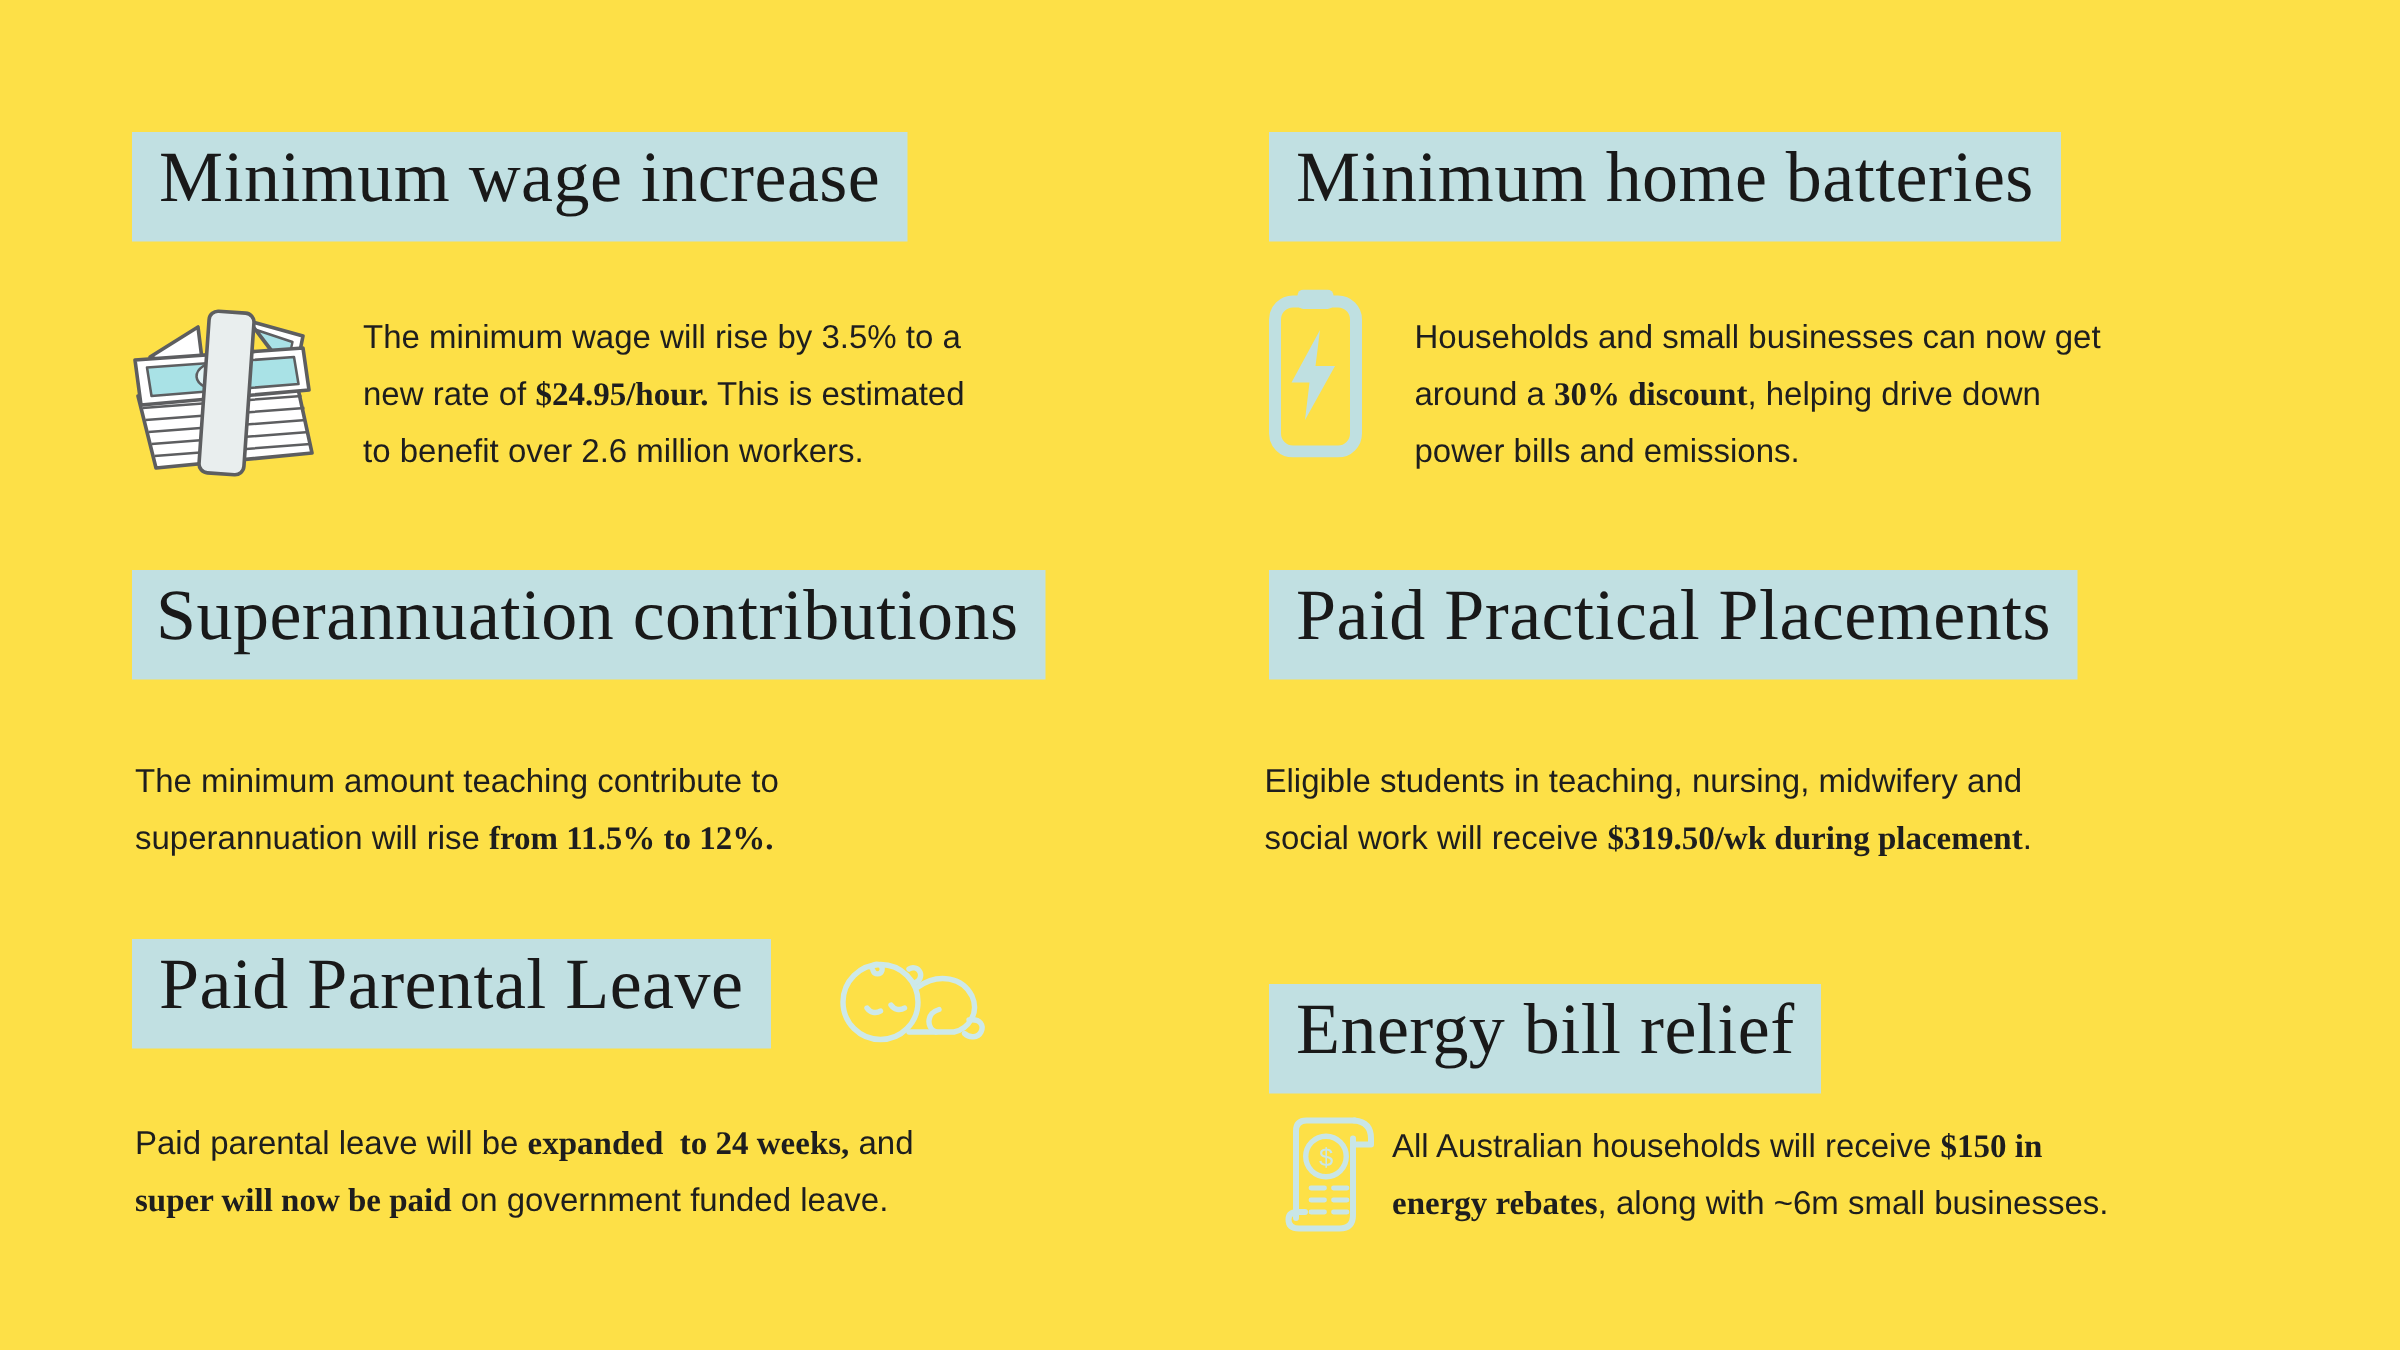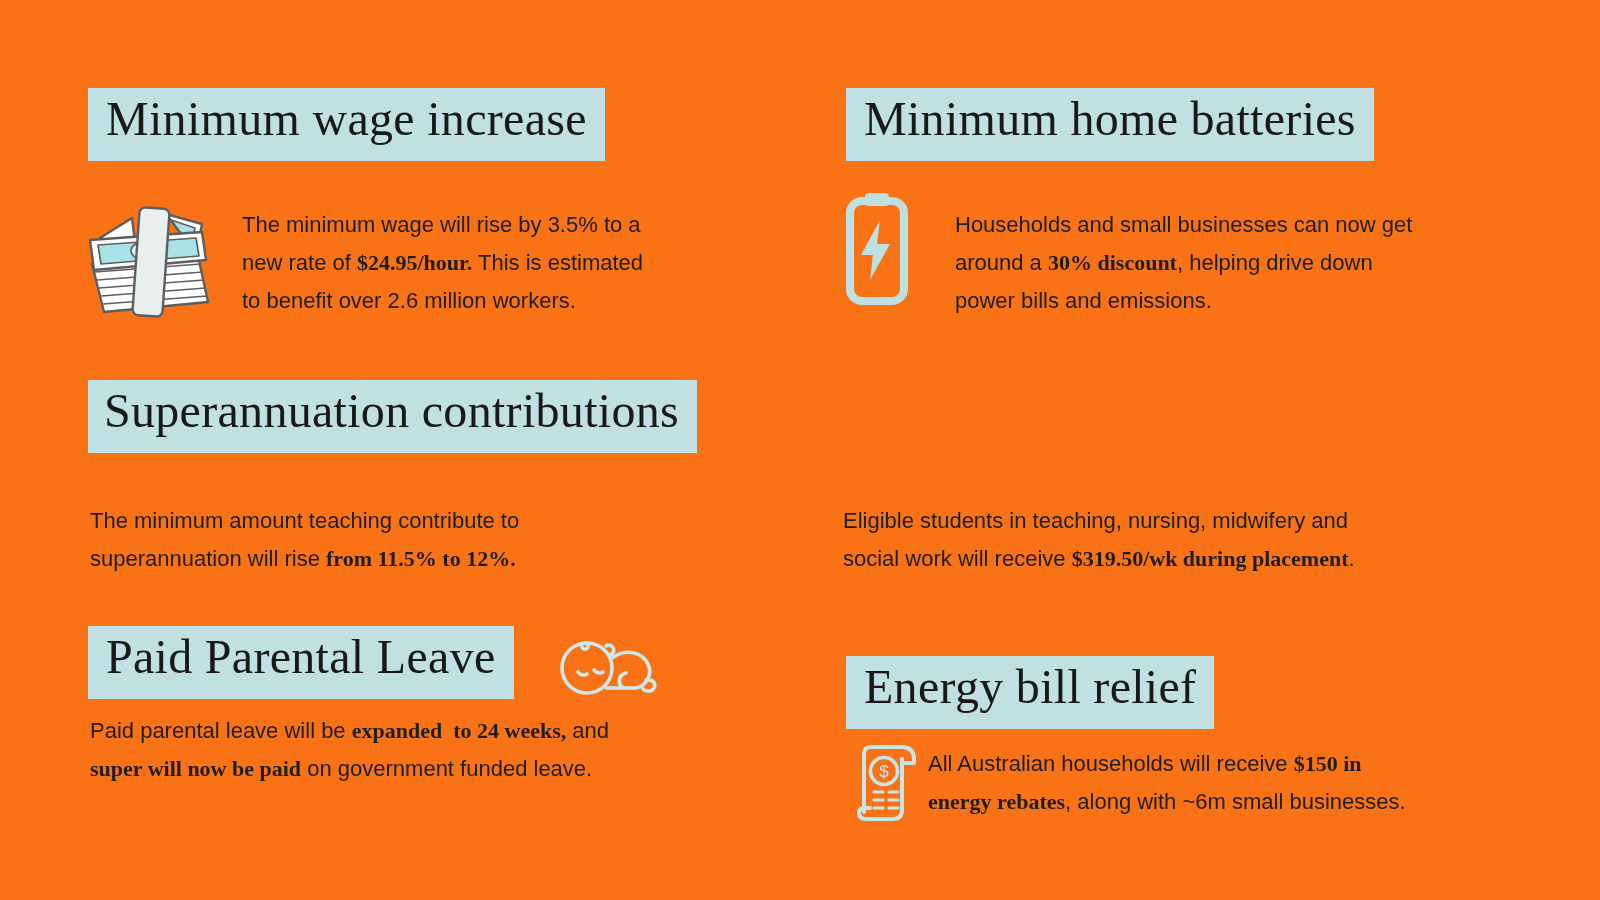--- a/index.html
+++ b/index.html
@@ -1,19 +1,19 @@
 <!DOCTYPE html>
 <html><head>
 <meta charset="utf-8">
 <style>
   html,body{margin:0;padding:0;}
   .canvas{
     position:relative;
     width:1600px;height:900px;
-    background:#f97316;
+    background:#fde047;
     overflow:hidden;
     font-family:"Liberation Sans", sans-serif;
   }
   .heading-box{
     position:absolute;
     display:inline-block;
     background:#c1e0e2;
     padding:0 18px;
     line-height:62px;
     white-space:nowrap;
@@ -72,31 +72,34 @@
   <div class="icon" style="left:846px;top:193px;">
     <svg width="62" height="112" viewBox="0 0 62 112">
       <g fill="#bfe0e1">
         <rect x="19" y="0" width="24" height="13" rx="4"></rect>
         <rect x="4" y="8" width="54" height="100" rx="12" fill="none" stroke="#bfe0e1" stroke-width="8"></rect>
         <polygon points="34,27 15,62 27,62 24,87 44,51 31,51"></polygon>
       </g>
     </svg>
   </div>
 
-  <div class="body-text" style="left:943px;top:206px;width:560px;margin-left:12px;"><span>Households and small businesses can now get
+  <div class="body-text" style="left:943px;top:206px;width:560px;"><span>Households and small businesses can now get
 around a </span><span class="b">30% discount</span><span>, helping drive down
 power bills and emissions.</span></div>
 
   <div class="heading-box" style="left:88px;top:380px;padding-left:16px;">
     <span class="heading-text">Superannuation contributions</span>
   </div>
 
   <div class="body-text" style="left:90px;top:502px;width:640px;"><span>The minimum amount teaching contribute to
 superannuation will rise </span><span class="b">from 11.5% to 12%.</span></div>
 
+  <div class="heading-box" style="left:846px;top:380px;">
+    <span class="heading-text">Paid Practical Placements</span>
+  </div>
 
   <div class="body-text" style="left:843px;top:502px;width:680px;"><span>Eligible students in teaching, nursing, midwifery and
 social work will receive </span><span class="b">$319.50/wk during placement</span><span>.</span></div>
 
   <div class="heading-box" style="left:88px;top:626px;">
     <span class="heading-text">Paid Parental Leave</span>
   </div>
 
   <div class="icon" style="left:556px;top:622px;">
     <svg width="102" height="78" viewBox="0 0 102 78" fill="none" stroke="#cde9ea" stroke-width="3.6" stroke-linecap="round" stroke-linejoin="round">
@@ -104,21 +107,21 @@
       <path d="M25,23 c3,-4 8,-2 7,2 c-1,3 -5,3 -6,0"></path>
       <path d="M22,50 c2,3 6,4 9,2"></path>
       <path d="M38,48 c2,3 6,4 9,2"></path>
       <path d="M50,24 a5,5 0 1 1 4,9"></path>
       <path d="M56,36 c14,-10 30,-6 36,6 c5,11 -2,22 -12,24 l-30,0"></path>
       <path d="M68,66 c-7,-3 -6,-13 2,-15"></path>
       <path d="M90,58 c8,-1 10,4 8,8 c-2,4 -8,4 -11,1"></path>
     </svg>
   </div>
 
-  <div class="body-text" style="left:90px;top:712px;width:700px;"><span>Paid parental leave will be </span><span class="b">expanded&nbsp; to 24 weeks,</span><span> and
+  <div class="body-text" style="left:90px;top:743px;width:700px;"><span>Paid parental leave will be </span><span class="b">expanded&nbsp; to 24 weeks,</span><span> and
 </span><span class="b">super will now be paid</span><span> on government funded leave.</span></div>
 
   <div class="heading-box" style="left:846px;top:656px;">
     <span class="heading-text">Energy bill relief</span>
   </div>
 
   <div class="icon" style="left:852px;top:734px;">
     <svg width="66" height="94" viewBox="0 0 66 94" fill="none" stroke="#c9e6e7" stroke-width="4" stroke-linecap="round" stroke-linejoin="round">
       <path d="M12,78 V20 q0,-7 7,-7 h32"></path>
       <path d="M51,13 q11,1 11,12 v4 h-12 v-4"></path>

